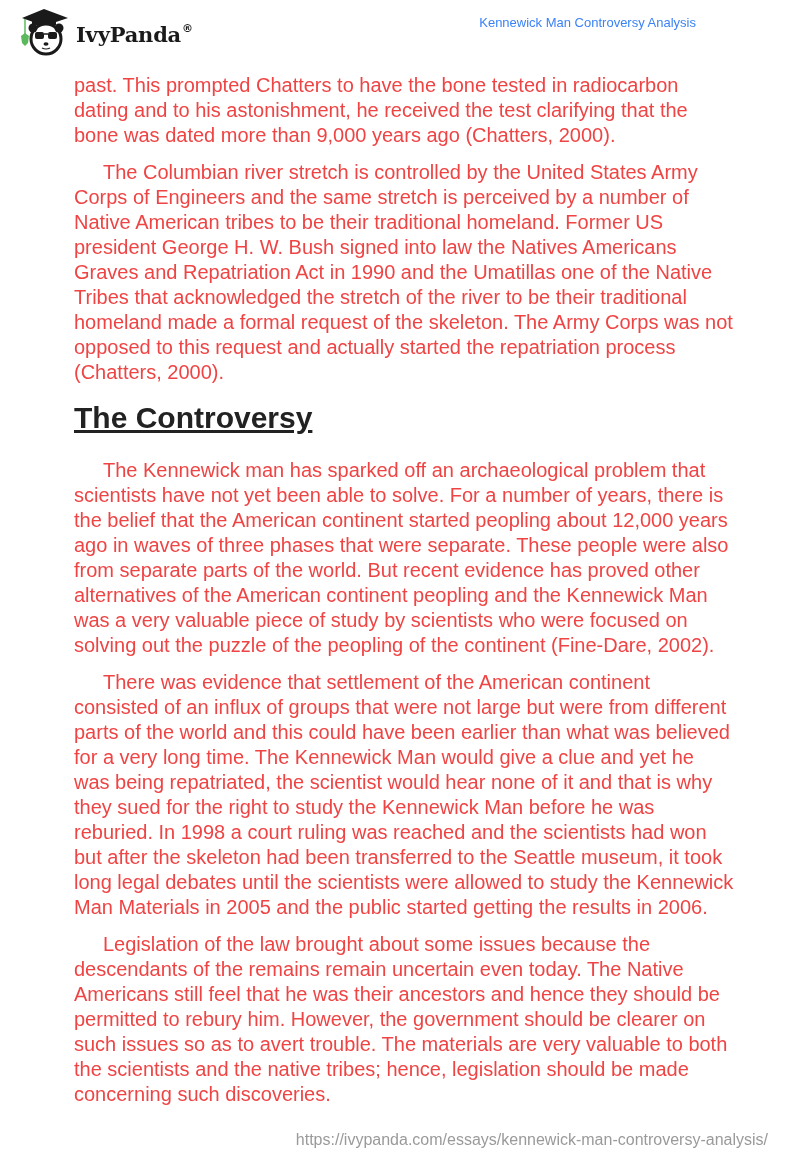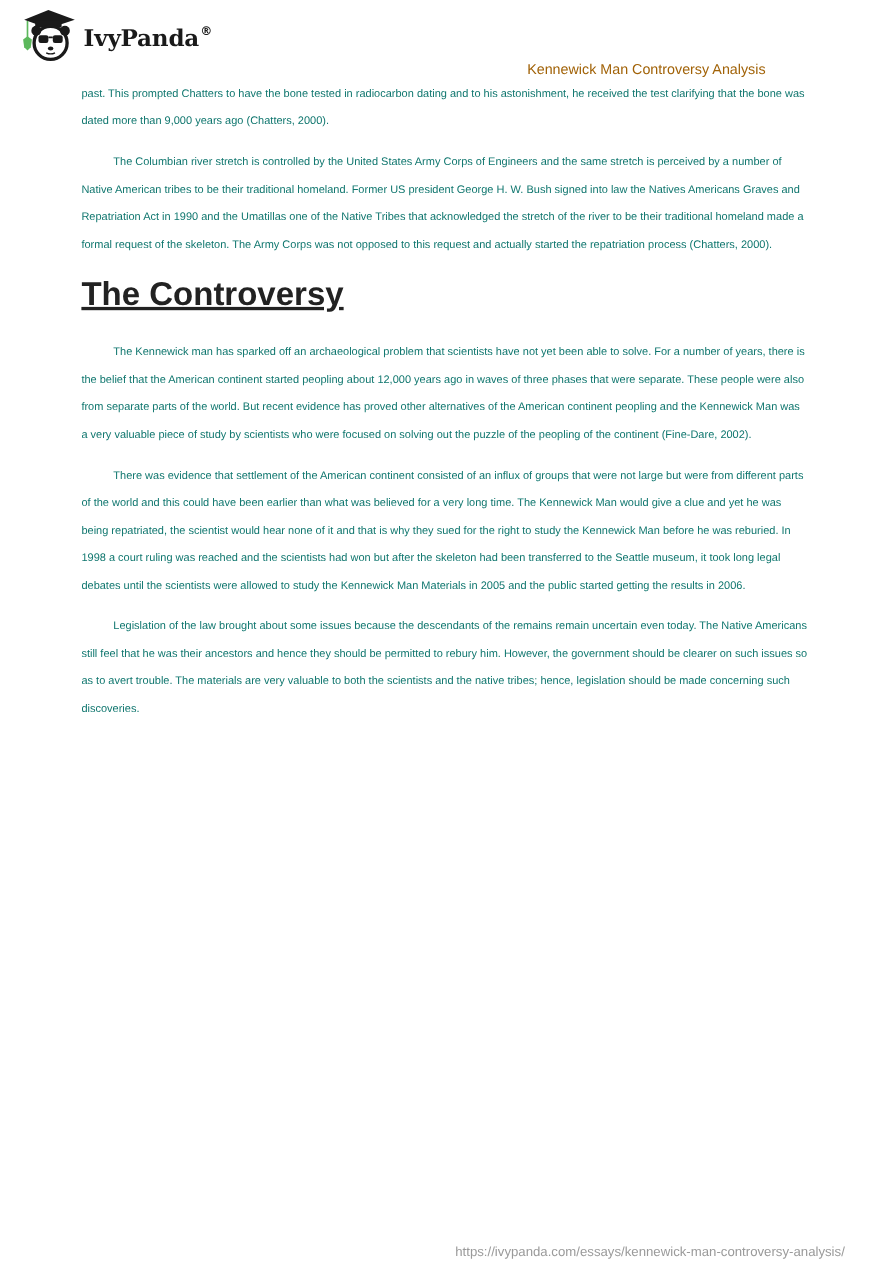--- a/index.html
+++ b/index.html
@@ -52,51 +52,50 @@
       position: relative;
       top: -2px;
       margin-left: 1px;
       color: #1a1a1a;
     }
     .doc-title {
       position: absolute;
       right: 32px;
       top: 15px;
       font-size: 13px;
-      color: #a16207;
-      margin-top: 40px;
+      color: #3b82f6;
     }
     .content {
       position: absolute;
       left: 74px;
       top: 73px;
       width: 660px;
     }
     .content p {
       margin: 0 0 12px 0;
-      font-size: 10px;
+      font-size: 20px;
       line-height: 25px;
-      color: #0f766e;
+      color: #ef4444;
     }
     .content p.indent {
       text-indent: 29px;
     }
     .content h2 {
       font-size: 30px;
       font-weight: bold;
       margin: 15px 0 22px 0;
       line-height: 36px;
       color: #222222;
       text-decoration: underline;
     }
     .footer-url {
       position: absolute;
       right: 32px;
       top: 1131px;
-      font-size: 12px;
+      font-size: 16px;
       color: #9a9a9a;
       text-decoration: none;
       padding-left: 36px;
     }
   </style>
 </head>
 <body>
 
 <div class="header">
   <a class="logo">

